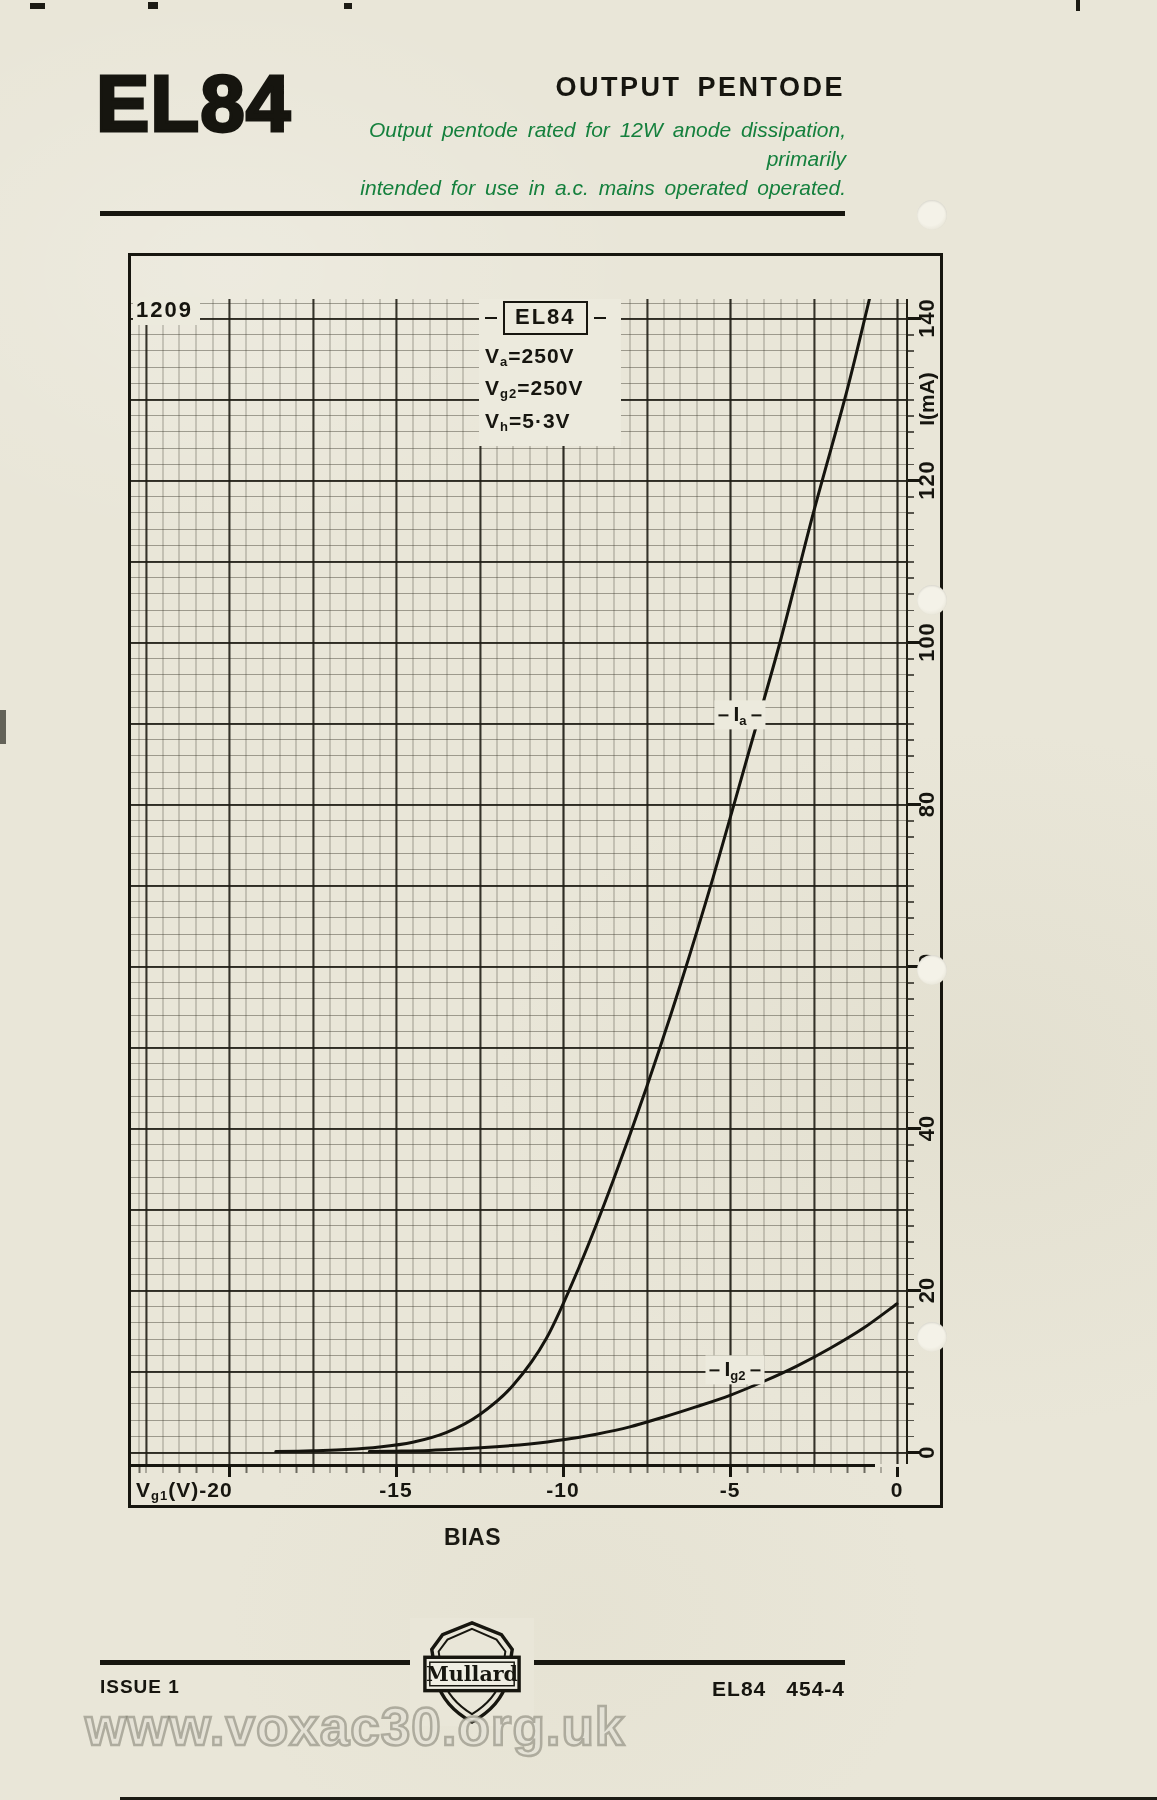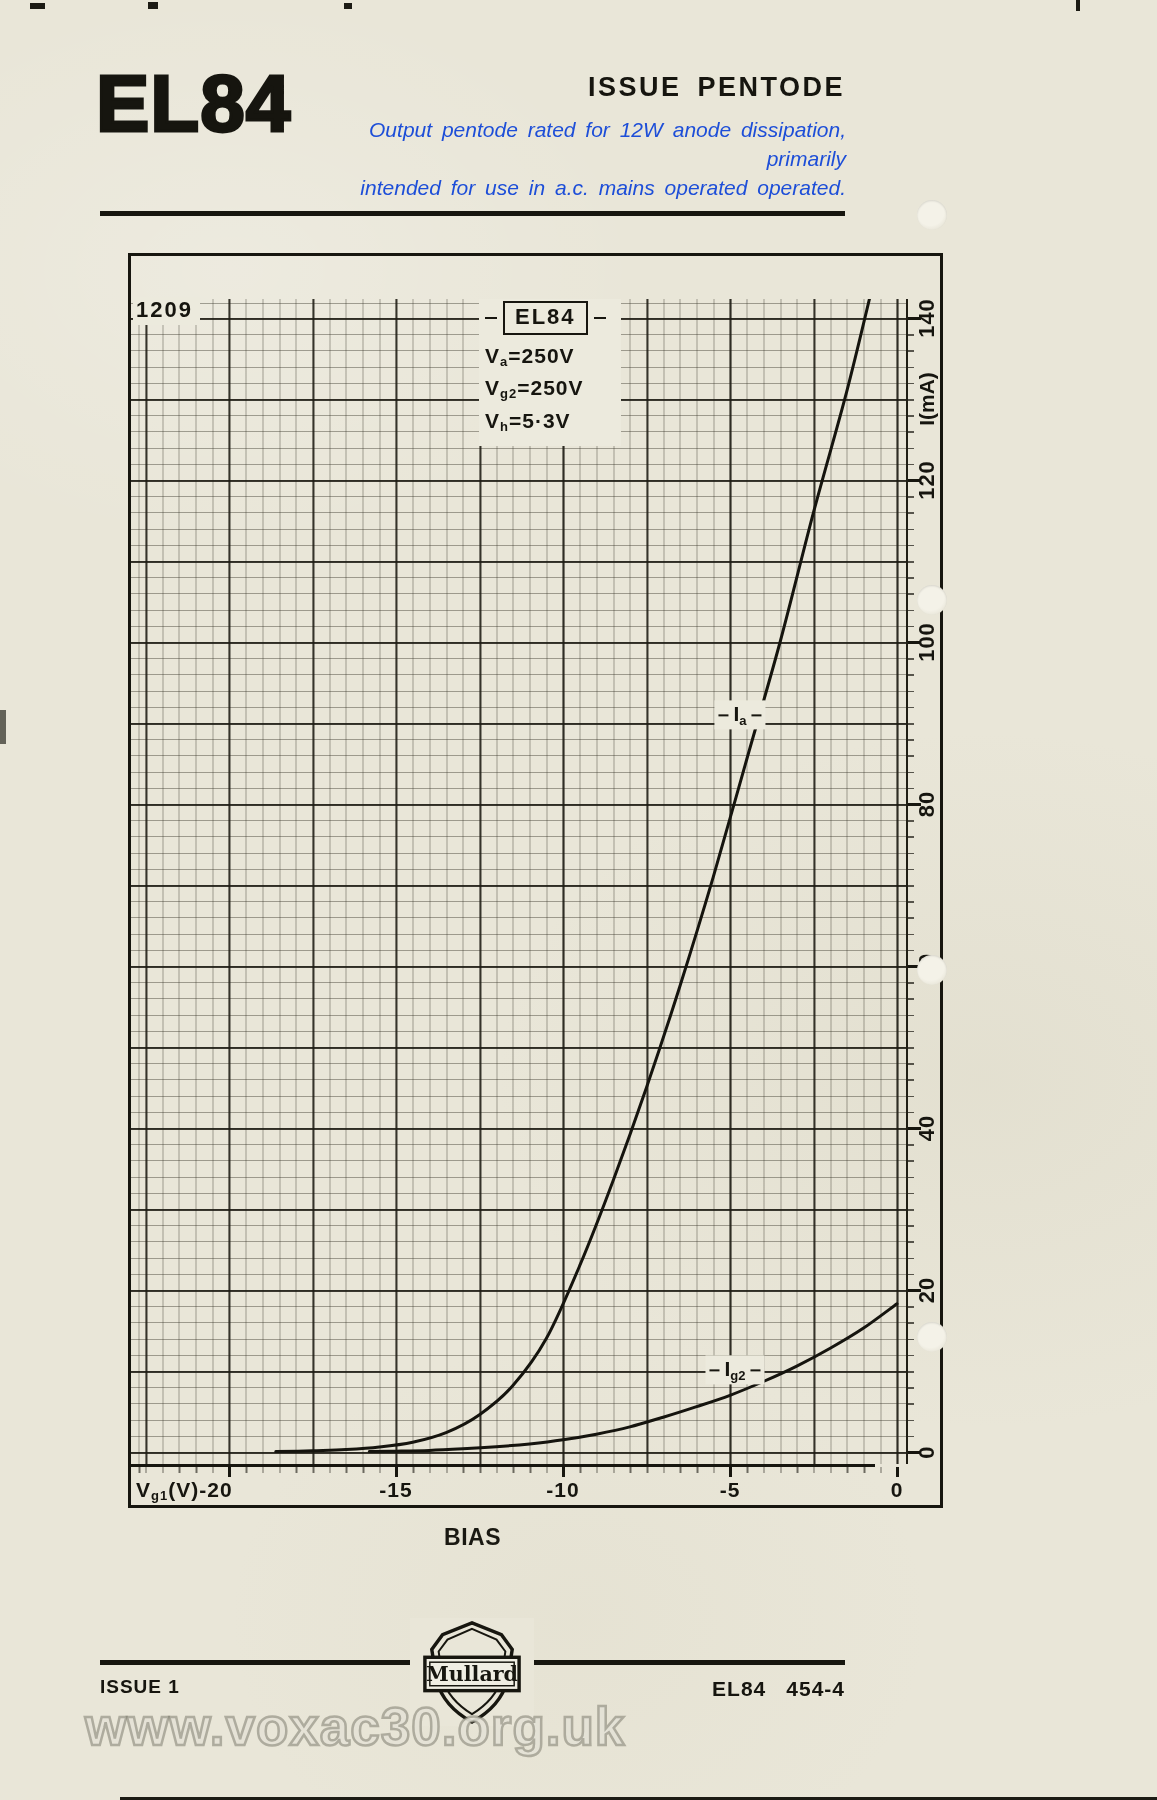--- a/index.html
+++ b/index.html
@@ -14,21 +14,21 @@
     color:#16150f;
   }
   .abs{position:absolute;}
 
   
   .tube-code{left:96px;top:58px;font-size:80px;font-weight:bold;letter-spacing:1px;
     -webkit-text-stroke:3px #16150f;}
   .page-heading{left:445px;top:72px;width:400px;text-align:right;font-size:27px;font-weight:bold;
     letter-spacing:2.5px;word-spacing:6px;}
   .description{left:290px;top:115px;width:556px;text-align:right;font-style:italic;
-    font-size:21px;line-height:29px;word-spacing:4px;color:#1d4ed8;}
+    font-size:21px;line-height:29px;word-spacing:4px;color:#15803d;}
   .header-rule{left:100px;top:211px;width:745px;height:5px;background:#17160f;}
 
   
   .chart-box{left:128px;top:253px;width:809px;height:1249px;border:3px solid #17160f;background:transparent;}
   .chart-grid{left:0;top:43px;width:775px;height:1165px;border-right:2px solid #201e14;
     background-image:
       repeating-linear-gradient(to right, rgba(28,26,18,.85) 0 1.6px, transparent 1.6px 83.5px),
       repeating-linear-gradient(to bottom, rgba(28,26,18,.85) 0 1.6px, transparent 1.6px 81px),
       repeating-linear-gradient(to right, rgba(52,49,37,.42) 0 1px, transparent 1px 16.7px),
       repeating-linear-gradient(to bottom, rgba(52,49,37,.42) 0 1px, transparent 1px 16.2px);
@@ -81,21 +81,21 @@
   
   .punch-hole{width:30px;height:30px;border-radius:50%;
     background:radial-gradient(circle at 45% 40%, #f4f2e8 0 55%, #dcd9c9 100%);
     box-shadow:0 1px 2px rgba(0,0,0,.12) inset;}
   .scan-mark{background:#1c1b14;}
 </style>
 </head>
 <body>
 
 <div class="abs tube-code">EL84</div>
-<div class="abs page-heading">ISSUE PENTODE</div>
+<div class="abs page-heading">OUTPUT PENTODE</div>
 <div class="abs description">
   <div>Output pentode rated for 12W anode dissipation, primarily</div>
   <div>intended for use in a.c. mains operated operated.</div>
 </div>
 <div class="abs header-rule"></div>
 
 <div class="abs chart-box">
   <div class="abs chart-grid">
     <svg class="curves-svg" width="775" height="1165" viewBox="0 0 775 1165">
         <path d="M144.8,1152.6C150.9,1152.5 169.8,1152.1 181.5,1151.8C193.2,1151.4 203.8,1151.2 214.9,1150.6C226.0,1150.0 237.2,1149.4 248.3,1148.1C259.4,1146.9 270.6,1145.7 281.7,1143.3C292.8,1140.8 304.0,1138.1 315.1,1133.6C326.2,1129.0 337.4,1123.6 348.5,1115.7C359.6,1107.9 370.8,1099.3 381.9,1086.6C393.0,1073.9 404.2,1059.6 415.3,1039.6C426.4,1019.6 437.6,993.0 448.7,966.7C459.8,940.4 471.0,911.4 482.1,881.7C493.2,852.0 504.4,820.9 515.5,788.5C526.6,756.1 537.8,722.4 548.9,687.3C560.0,652.1 571.2,615.7 582.3,577.9C593.4,540.1 604.6,499.6 615.7,460.5C626.8,421.3 638.0,384.2 649.1,343.0C660.2,301.8 671.4,255.3 682.5,213.4C693.6,171.6 705.9,130.4 715.9,91.9C725.9,53.4 738.2,0.8 742.6,-17.5" fill="none" stroke="#15140e" stroke-width="3" stroke-linecap="round"></path>

